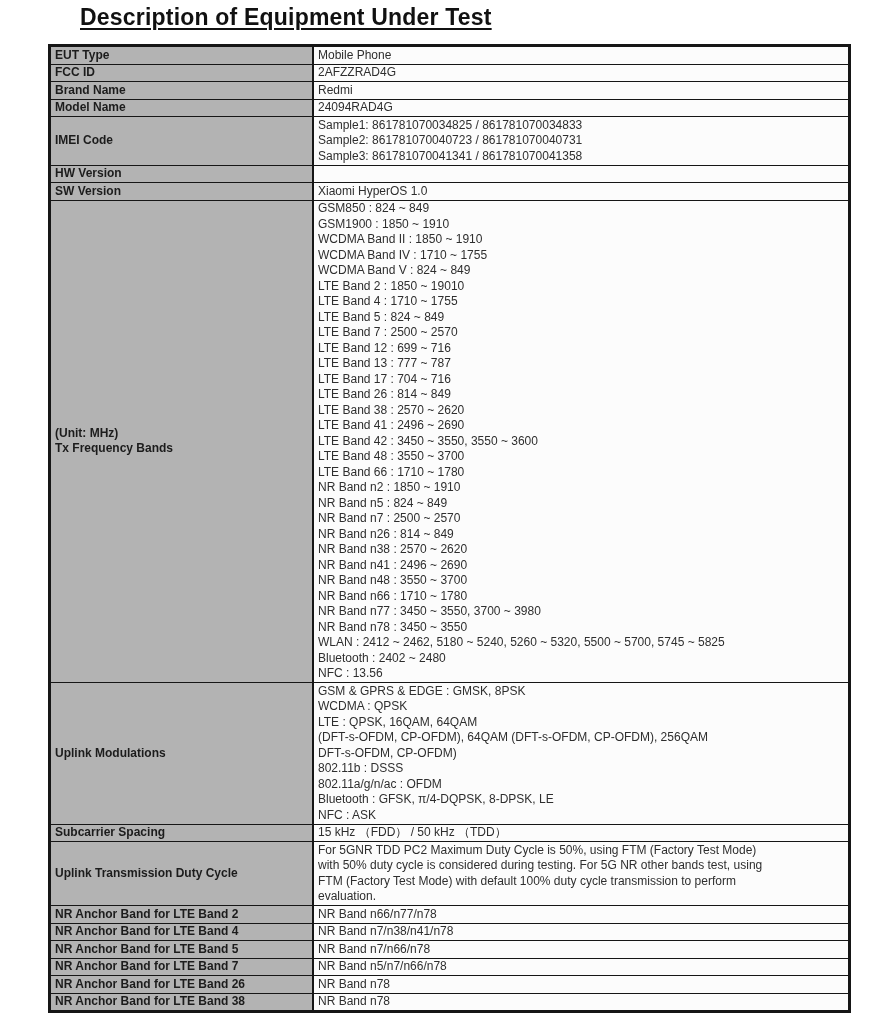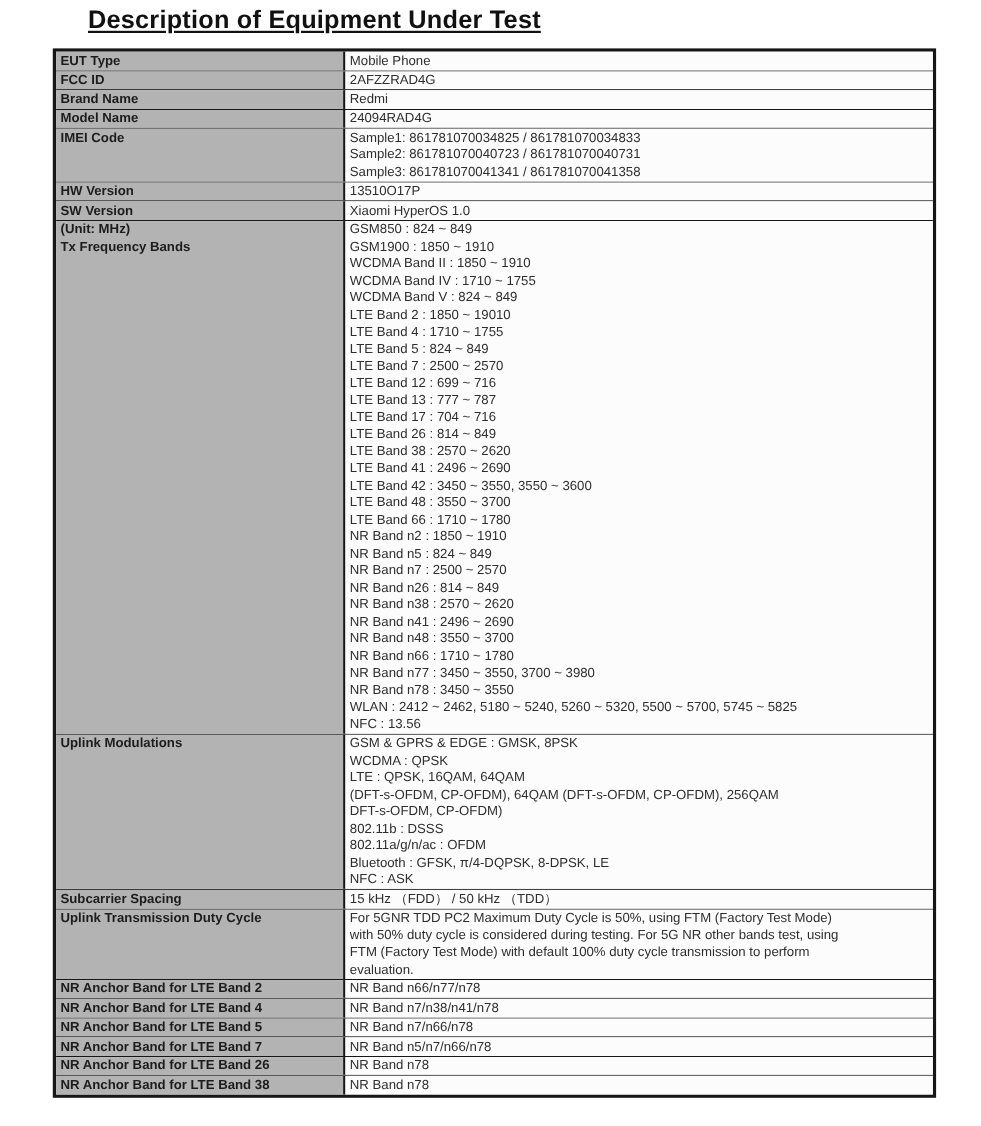--- a/index.html
+++ b/index.html
@@ -39,21 +39,21 @@
     border-top:1.5px solid var(--border);
   }
   .row:first-child{border-top:none;}
   .label-cell{
     flex:0 0 263px;
     background:var(--label-bg);
     border-right:2px solid var(--border);
     padding:0.5px 4px 0.5px 4px;
     display:flex;
     flex-direction:column;
-    justify-content:flex-start;
+    justify-content:center;
     font-weight:bold;
     font-size:12px;
     line-height:15.5px;
     color:var(--label-text);
   }
   .value-cell{
     flex:1 1 auto;
     background:var(--value-bg);
     padding:0.5px 4px 0.5px 4px;
     font-size:12px;
@@ -107,23 +107,20 @@
         </div>
         <div class="value-cell">
           <div class="value-line">Sample1: 861781070034825 / 861781070034833</div>
           <div class="value-line">Sample2: 861781070040723 / 861781070040731</div>
           <div class="value-line">Sample3: 861781070041341 / 861781070041358</div>
         </div>
       </div>
       <div class="row">
         <div class="label-cell">
           <div class="label-line">HW Version</div>
-        </div>
-        <div class="value-cell">
-          <div class="value-line">13510O17P</div>
         </div>
       </div>
       <div class="row">
         <div class="label-cell">
           <div class="label-line">SW Version</div>
         </div>
         <div class="value-cell">
           <div class="value-line">Xiaomi HyperOS 1.0</div>
         </div>
       </div>
@@ -155,20 +152,21 @@
           <div class="value-line">NR Band n5 : 824 ~ 849</div>
           <div class="value-line">NR Band n7 : 2500 ~ 2570</div>
           <div class="value-line">NR Band n26 : 814 ~ 849</div>
           <div class="value-line">NR Band n38 : 2570 ~ 2620</div>
           <div class="value-line">NR Band n41 : 2496 ~ 2690</div>
           <div class="value-line">NR Band n48 : 3550 ~ 3700</div>
           <div class="value-line">NR Band n66 : 1710 ~ 1780</div>
           <div class="value-line">NR Band n77 : 3450 ~ 3550, 3700 ~ 3980</div>
           <div class="value-line">NR Band n78 : 3450 ~ 3550</div>
           <div class="value-line">WLAN : 2412 ~ 2462, 5180 ~ 5240, 5260 ~ 5320, 5500 ~ 5700, 5745 ~ 5825</div>
+          <div class="value-line">Bluetooth : 2402 ~ 2480</div>
           <div class="value-line">NFC : 13.56</div>
         </div>
       </div>
       <div class="row">
         <div class="label-cell">
           <div class="label-line">Uplink Modulations</div>
         </div>
         <div class="value-cell">
           <div class="value-line">GSM &amp; GPRS &amp; EDGE : GMSK, 8PSK</div>
           <div class="value-line">WCDMA : QPSK</div>

